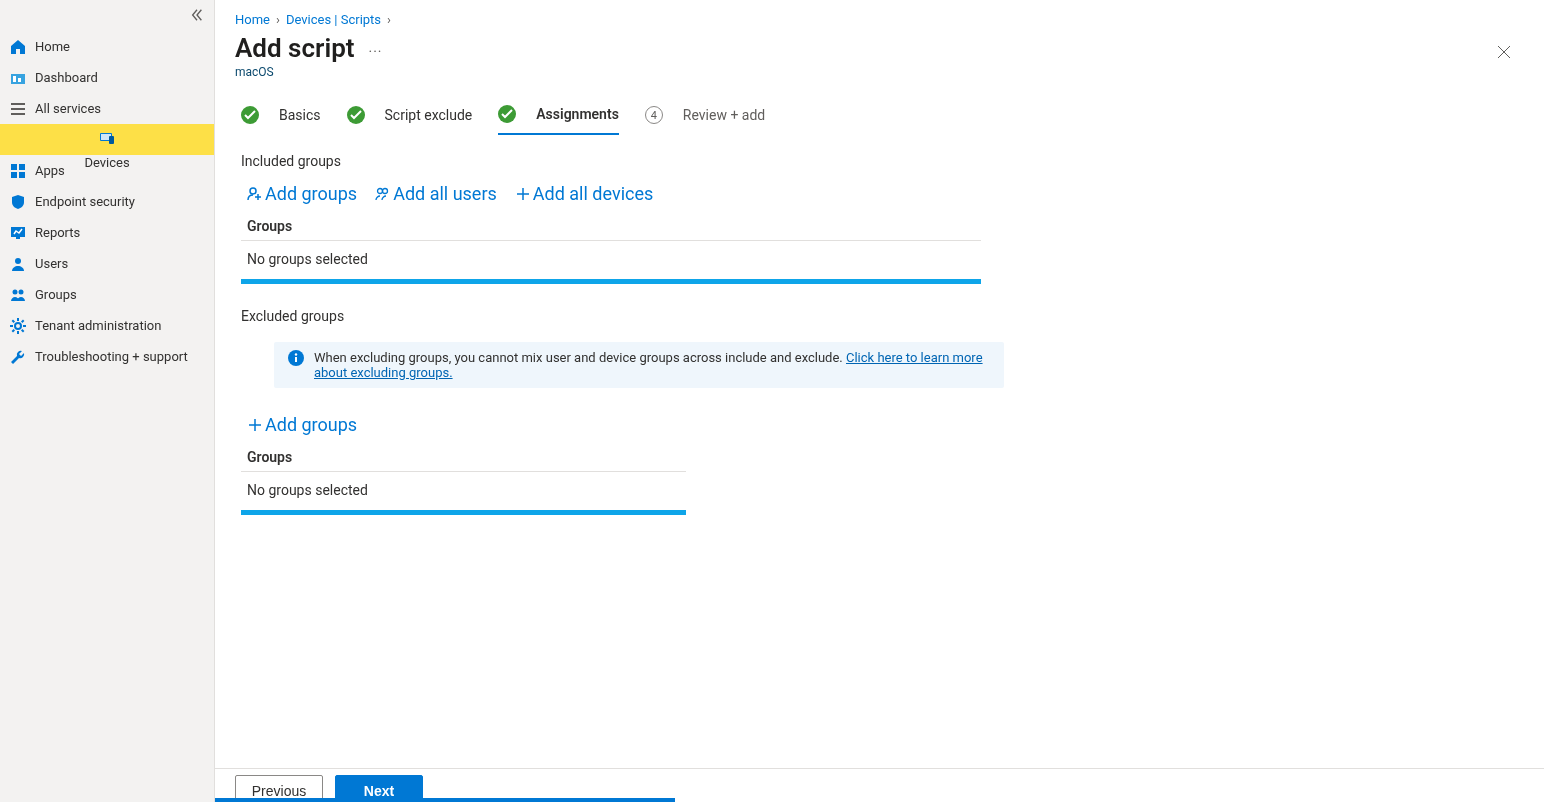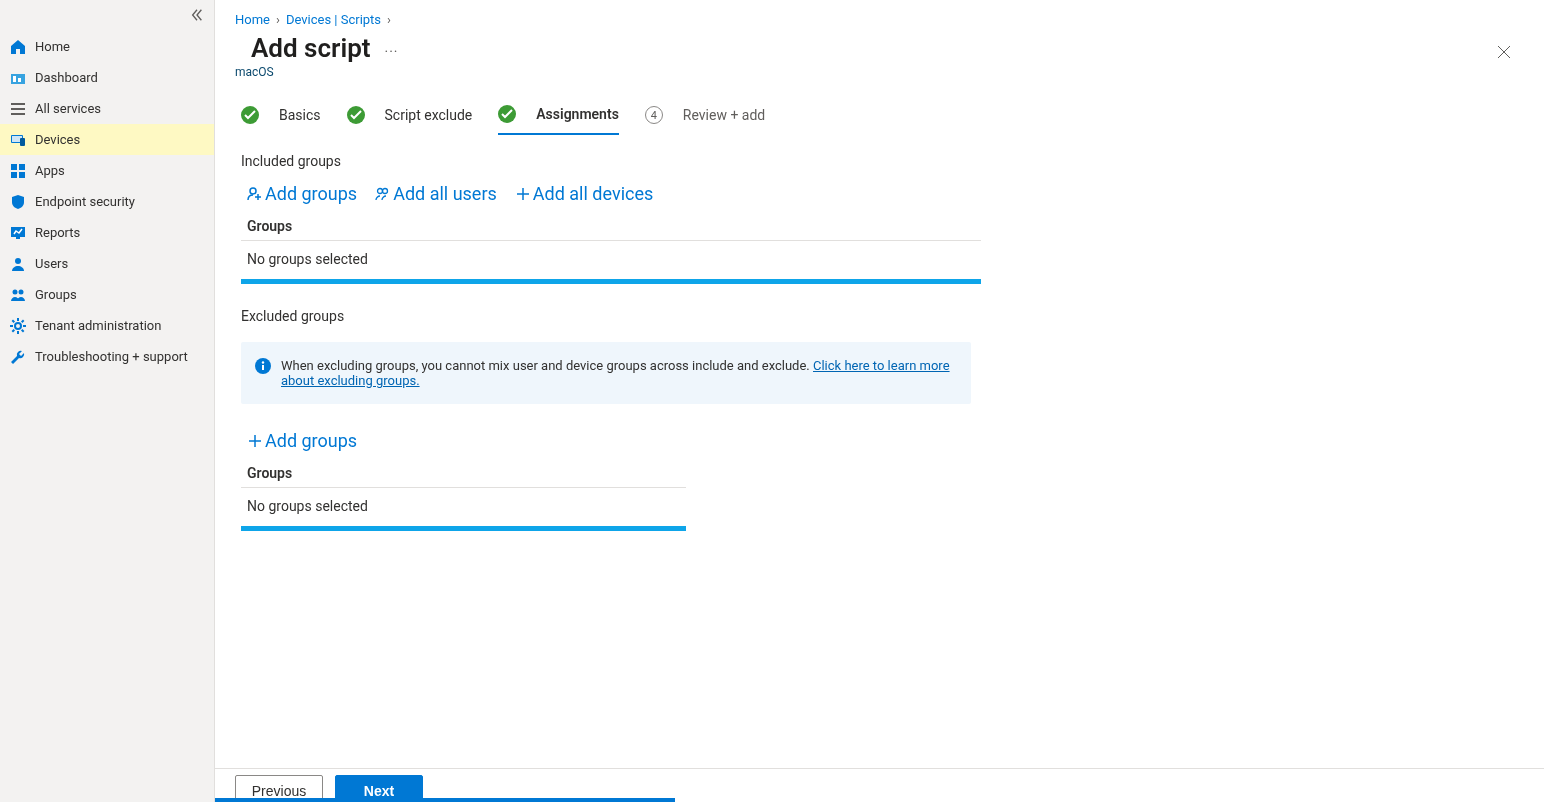--- a/index.html
+++ b/index.html
@@ -33,21 +33,21 @@
   }
   .sidebar-item {
     display: flex;
     align-items: center;
     gap: 9px;
     padding: 6px 10px 6px 10px;
     cursor: pointer;
     color: #323130;
     height: 31px;
   }
-  .sidebar-item.selected { background: #fef9c3; }
+  .sidebar-item.selected { background: #fde047; flex-direction: column; }
   .sidebar-item .icon { width: 16px; height: 16px; display: flex; align-items: center; justify-content: center; }
   .sidebar-item .label { font-size: 13px; }
   .sidebar-item.selected .label { font-weight: 400; }
   
   .main {
     flex: 1;
     background: #fff;
     display: flex;
     flex-direction: column;
     min-height: 0;
@@ -58,21 +58,21 @@
     gap: 6px;
     padding: 12px 20px 4px 20px;
     font-size: 13px;
   }
   .breadcrumb a { color: #0078d4; text-decoration: none; cursor: pointer; }
   .breadcrumb .sep { color: #605e5c; }
   .title-row {
     display: flex;
     align-items: flex-end;
     justify-content: space-between;
-    padding: 2px 22px 0 36px;
+    padding: 2px 22px 0 20px;
   }
   .title-left { display: flex; align-items: baseline; gap: 10px; }
   .title {
     font-size: 26px;
     font-weight: 600;
     color: #201f1e;
   }
   .title-ell { color: #605e5c; letter-spacing: 1px; cursor: pointer; padding: 0 4px; }
   .subtitle { color: #0c4a6e; font-size: 12px; padding: 2px 0 0 20px; }
   .close-x {
@@ -126,25 +126,26 @@
     color: #323130;
     max-width: 740px;
   }
   .groups-narrow { max-width: 445px; }
   .info-box {
     background: #eff6fc;
     border-radius: 2px;
     display: flex;
     align-items: flex-start;
     gap: 10px;
-    padding: 16px 14px;
+    padding: 8px 14px;
     max-width: 730px;
     margin-top: 18px;
     font-size: 13px;
     color: #323130;
+    margin-left: 33px;
   }
   .info-box a { color: #0065b3; text-decoration: underline; cursor: pointer; }
   
   .footer {
     border-top: 1px solid #e1dfdd;
     padding: 10px 0 0 20px;
     display: flex;
     align-items: center;
     gap: 12px;
     background: #fff;

